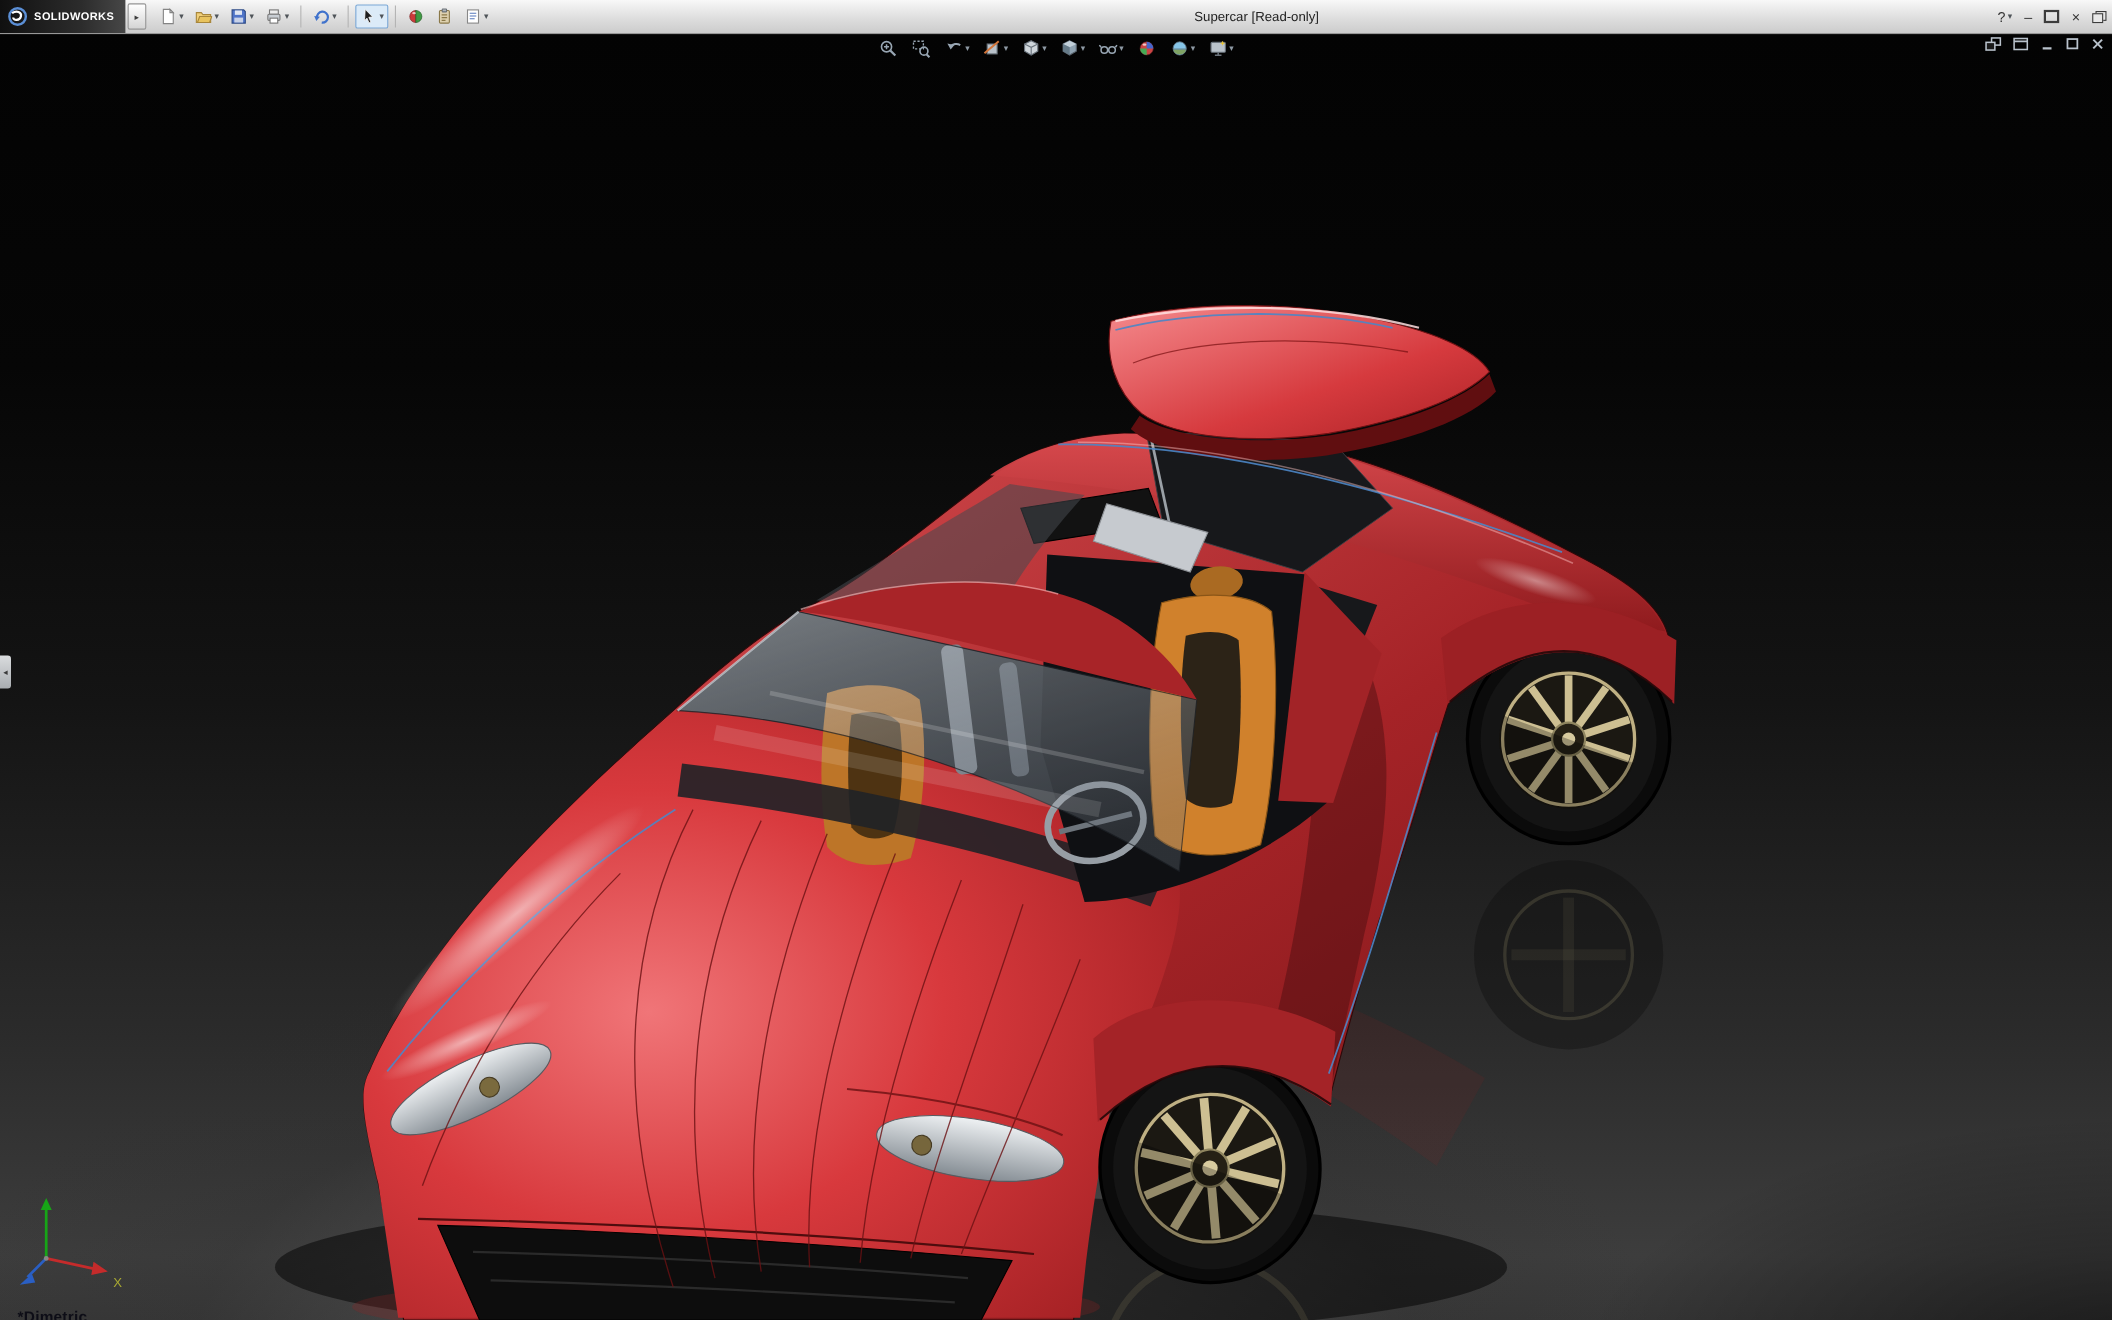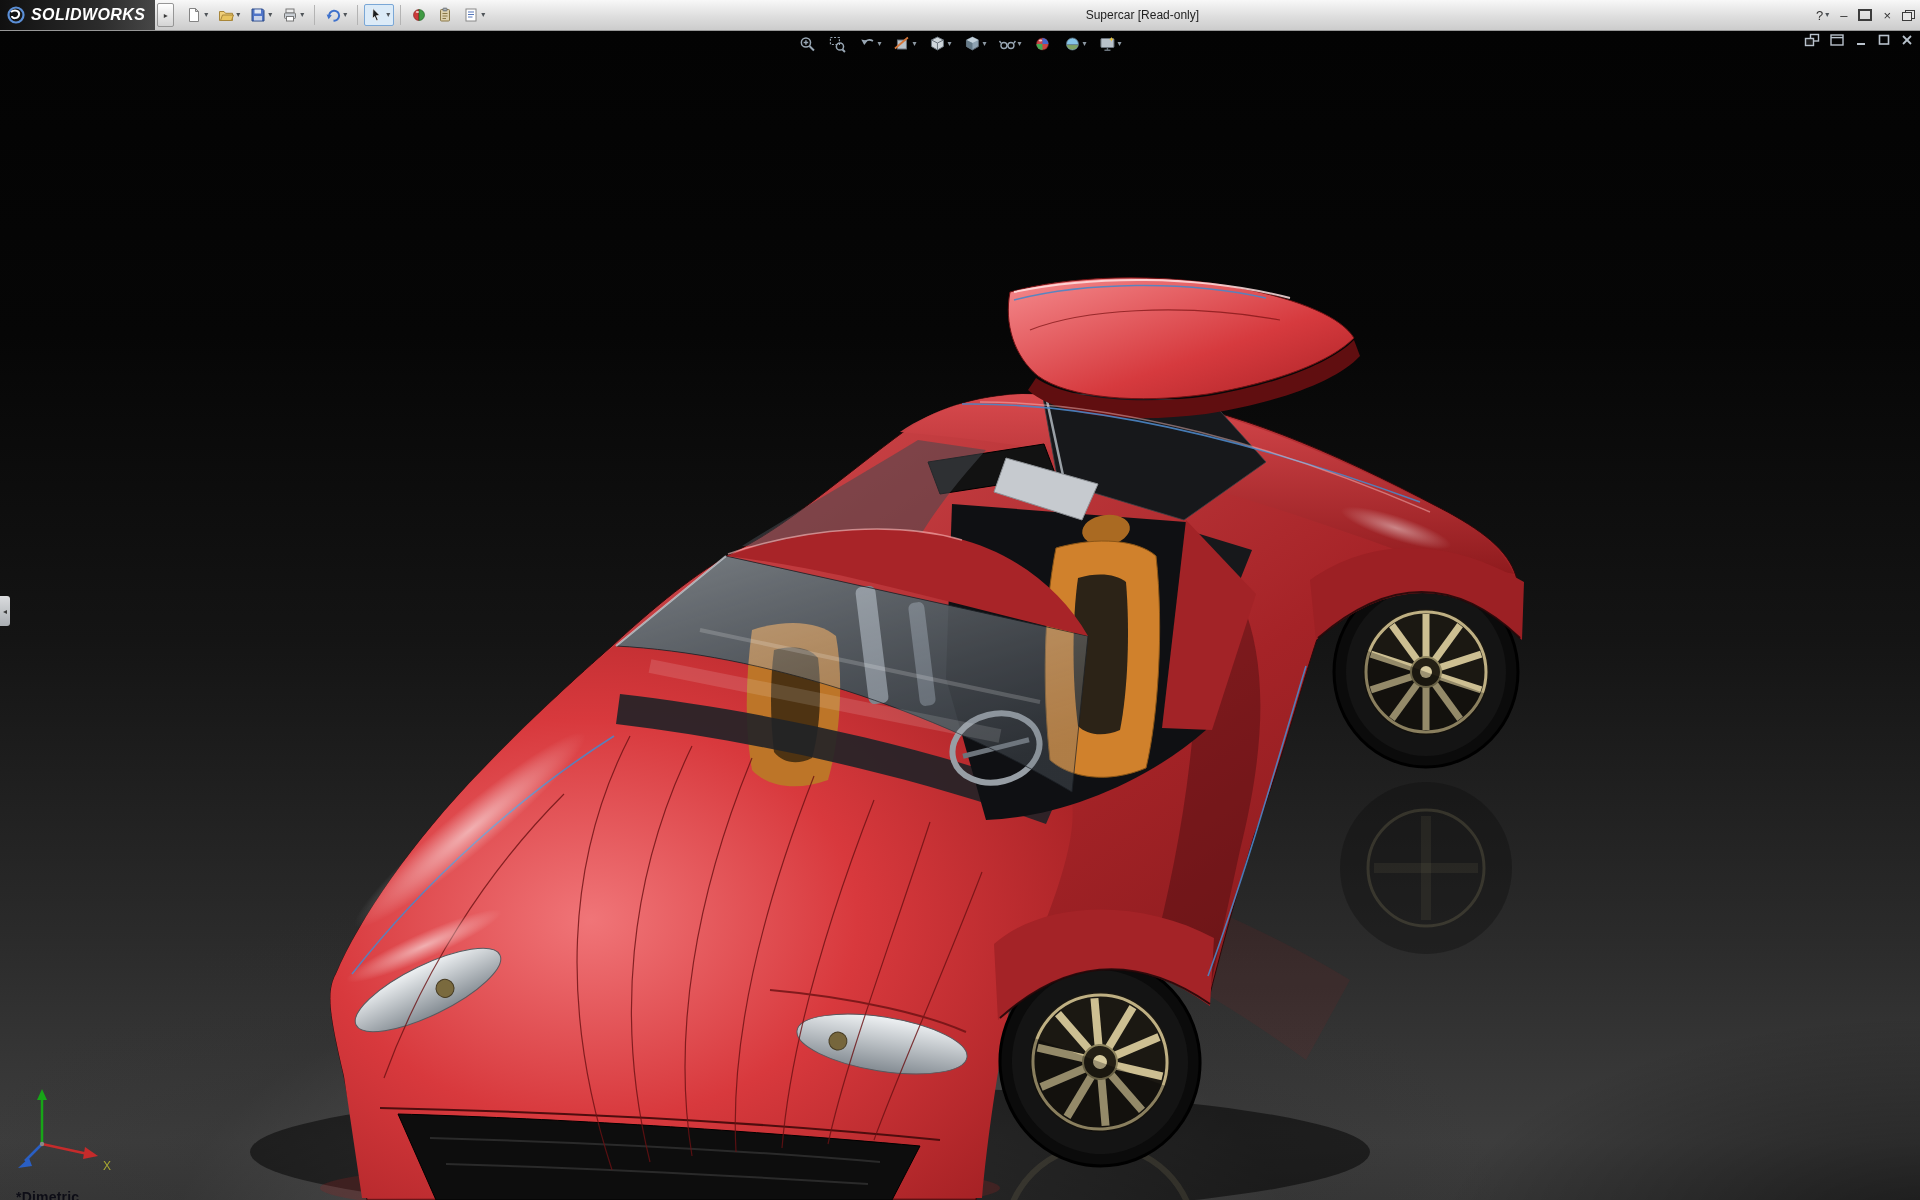--- a/index.html
+++ b/index.html
@@ -4,21 +4,21 @@
 <style>
   html,body{margin:0;padding:0;width:1920px;height:1200px;overflow:hidden;
     font-family:"Liberation Sans",sans-serif;background:#000;position:relative;}
 
   
   .titlebar{position:absolute;top:0;left:0;right:0;height:30px;
     background:linear-gradient(#f8f8f8,#dedede 55%,#cccccc);
     border-bottom:1px solid #989898;display:flex;align-items:center;z-index:20;}
   .brand{height:30px;display:flex;align-items:center;gap:6px;
     background:linear-gradient(90deg,#101010,#2c2c2c 65%,#474747);color:#fff;padding:0 10px 0 7px;}
-  .brand-text{font-style:italic;font-weight:bold;font-size:16px;letter-spacing:.4px;}
+  .brand-text{font-weight:bold;font-size:10px;letter-spacing:.4px;}
   .menu-flyout{width:15px;height:22px;margin-left:2px;border:1px solid #969696;border-radius:2px;
     background:linear-gradient(#ffffff,#d4d4d4);font-size:8px;color:#3c3c3c;
     display:flex;align-items:center;justify-content:center;}
   .tb{display:flex;align-items:center;gap:2px;padding:0 8px;}
   .tb-btn{display:flex;align-items:center;gap:2px;padding:2px 3px;border:1px solid transparent;border-radius:2px;}
   .tb-btn.active{background:#dcebf8;border-color:#7aa7d6;}
   .chev{font-size:8px;color:#4f5459;line-height:1;}
   .sep{width:1px;height:20px;background:#b4b4b4;margin:0 4px;}
   .title{position:absolute;left:59.5%;transform:translateX(-50%);top:8px;font-size:12px;color:#222;white-space:nowrap;}
   .winctl{margin-left:auto;display:flex;align-items:center;gap:11px;padding-right:5px;}

